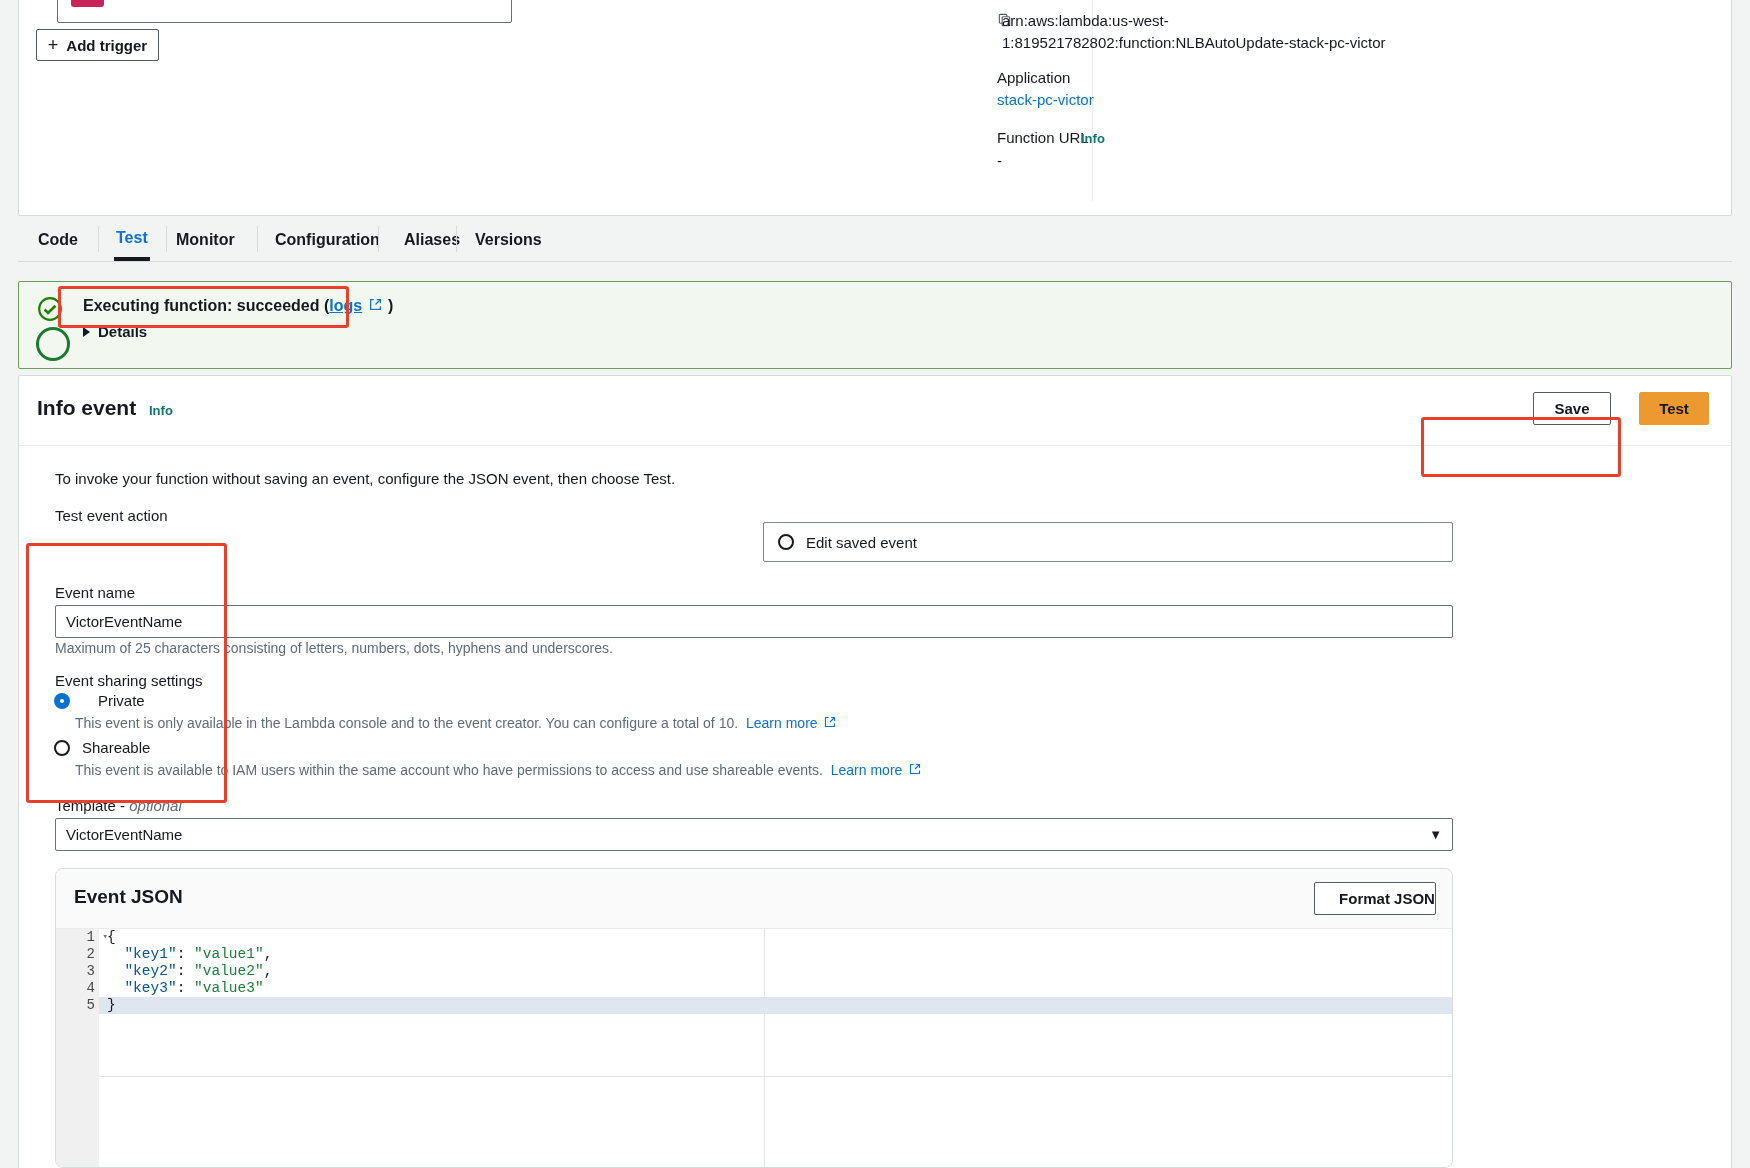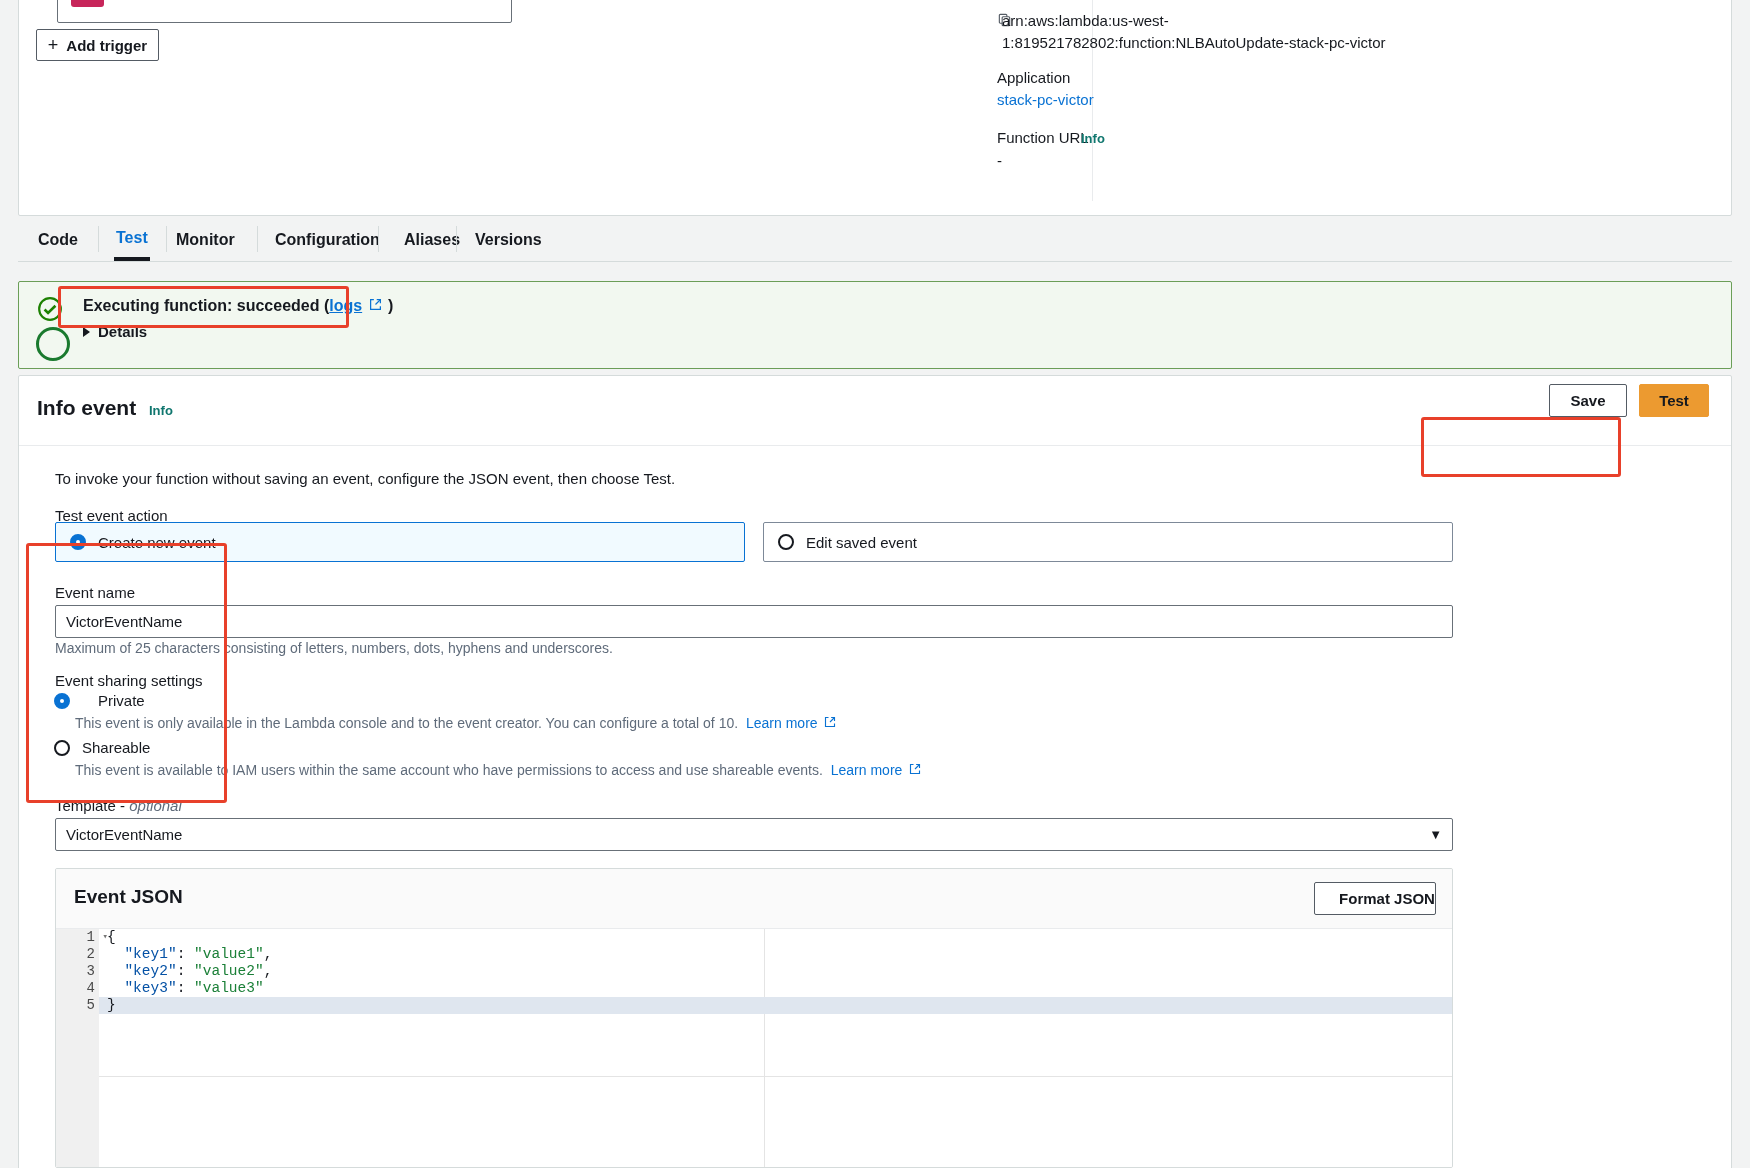--- a/index.html
+++ b/index.html
@@ -99,21 +99,21 @@
   }
   .container-header {
     position: absolute; left: 0; top: 0; width: 100%; height: 70px;
     border-bottom: 1px solid #e9ebed;
   }
   .panel-title {
     position: absolute; left: 18px; top: 20px;
     font-size: 21px; font-weight: 700; color: #16191f;
   }
   .panel-info { position: absolute; left: 130px; top: 27px; }
-  .header-actions { position: absolute; right: 22px; top: 8px; display: flex; gap: 12px; }
+  .header-actions { position: absolute; right: 22px; top: 16px; display: flex; gap: 28px; }
 
   .body-text {
     position: absolute; left: 36px; top: 94px;
     font-size: 15px; color: #16191f;
   }
 
   .field-label { font-size: 15px; color: #16191f; }
   .field-desc { font-size: 14px; color: #5f6b7a; }
 
   .lbl-action { position: absolute; left: 36px; top: 131px; }
@@ -161,21 +161,21 @@
     position: absolute; left: 36px; top: 442px; width: 1398px; height: 33px;
     border: 1px solid #687078; border-radius: 2px; background: #fff;
     display: flex; align-items: center; padding: 0 10px;
     font-size: 15px; color: #16191f; cursor: pointer;
   }
   .select .caret-down { margin-left: auto; font-size: 13px; color: #16191f; }
 
   
   .editor-wrap {
     position: absolute; left: 36px; top: 492px; width: 1398px; height: 300px;
-    border: 1px solid #d5dbdb; border-radius: 2px; background: #fafafa; overflow: hidden;
+    border: 1px solid #d5dbdb; border-radius: 8px; background: #fafafa; overflow: hidden;
   }
   .editor-header {
     position: absolute; left: 0; top: 0; width: 100%; height: 60px;
     border-bottom: 1px solid #e9ebed; background: #fafafa;
   }
   .editor-title {
     position: absolute; left: 18px; top: 17px;
     font-size: 19px; font-weight: 700; color: #16191f;
   }
   .editor-btn { position: absolute; right: 16px; top: 13px; padding-left: 38px; }
@@ -328,24 +328,20 @@
         <div class="btn btn-primary" style="width:70px;">
           <span>Test</span>
         </div>
       </div>
     </div>
 
     <div class="body-text">To invoke your function without saving an event, configure the JSON event, then choose Test.</div>
 
     <div class="field-label lbl-action">Test event action</div>
 
-    <div class="radio-tile tile-a selected">
-      <span class="radio checked"></span>
-      <span class="tile-label">Create new event</span>
-    </div>
 
     <div class="radio-tile tile-b">
       <span class="radio"></span>
       <span class="tile-label">Edit saved event</span>
     </div>
 
     <div class="field-label lbl-eventname">Event name</div>
     <input class="text-input" type="text" value="VictorEventName" style="">
     <div class="field-desc hint-eventname">Maximum of 25 characters consisting of letters, numbers, dots, hyphens and underscores.</div>
 

